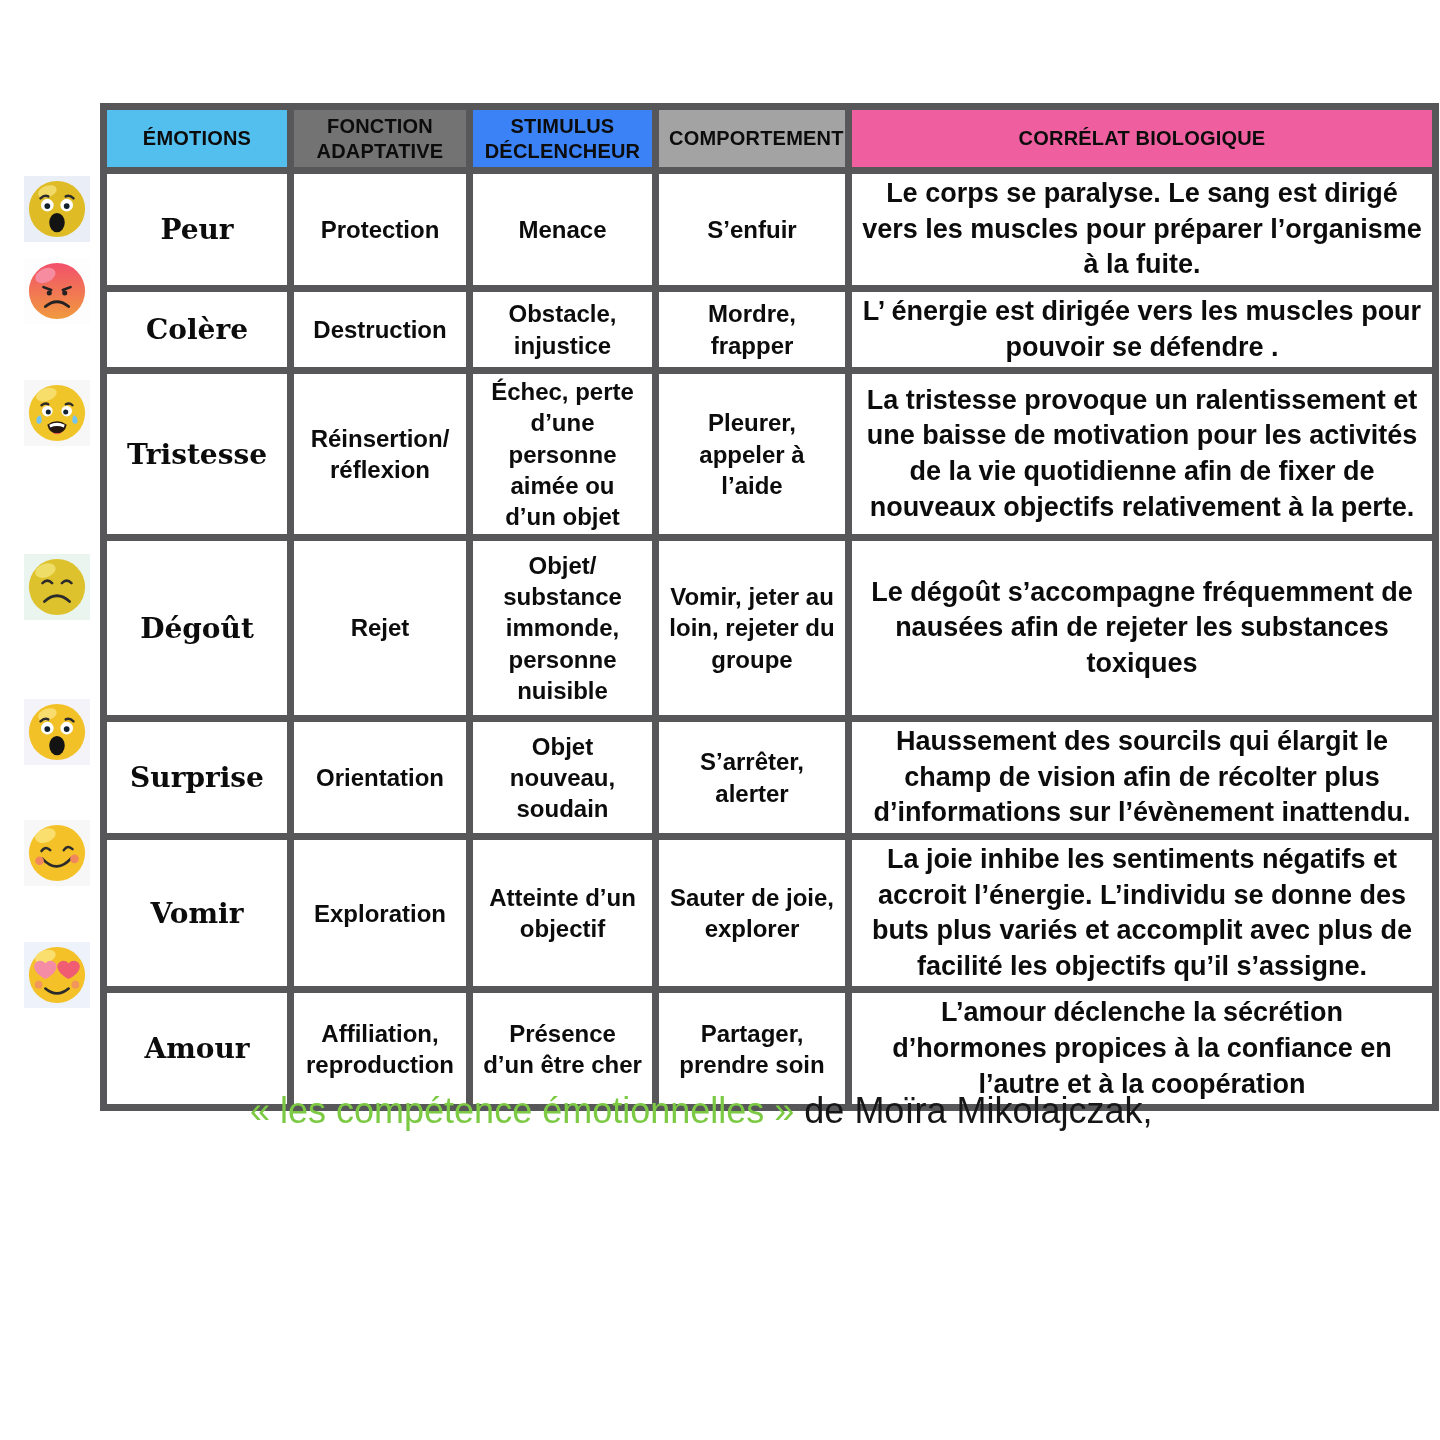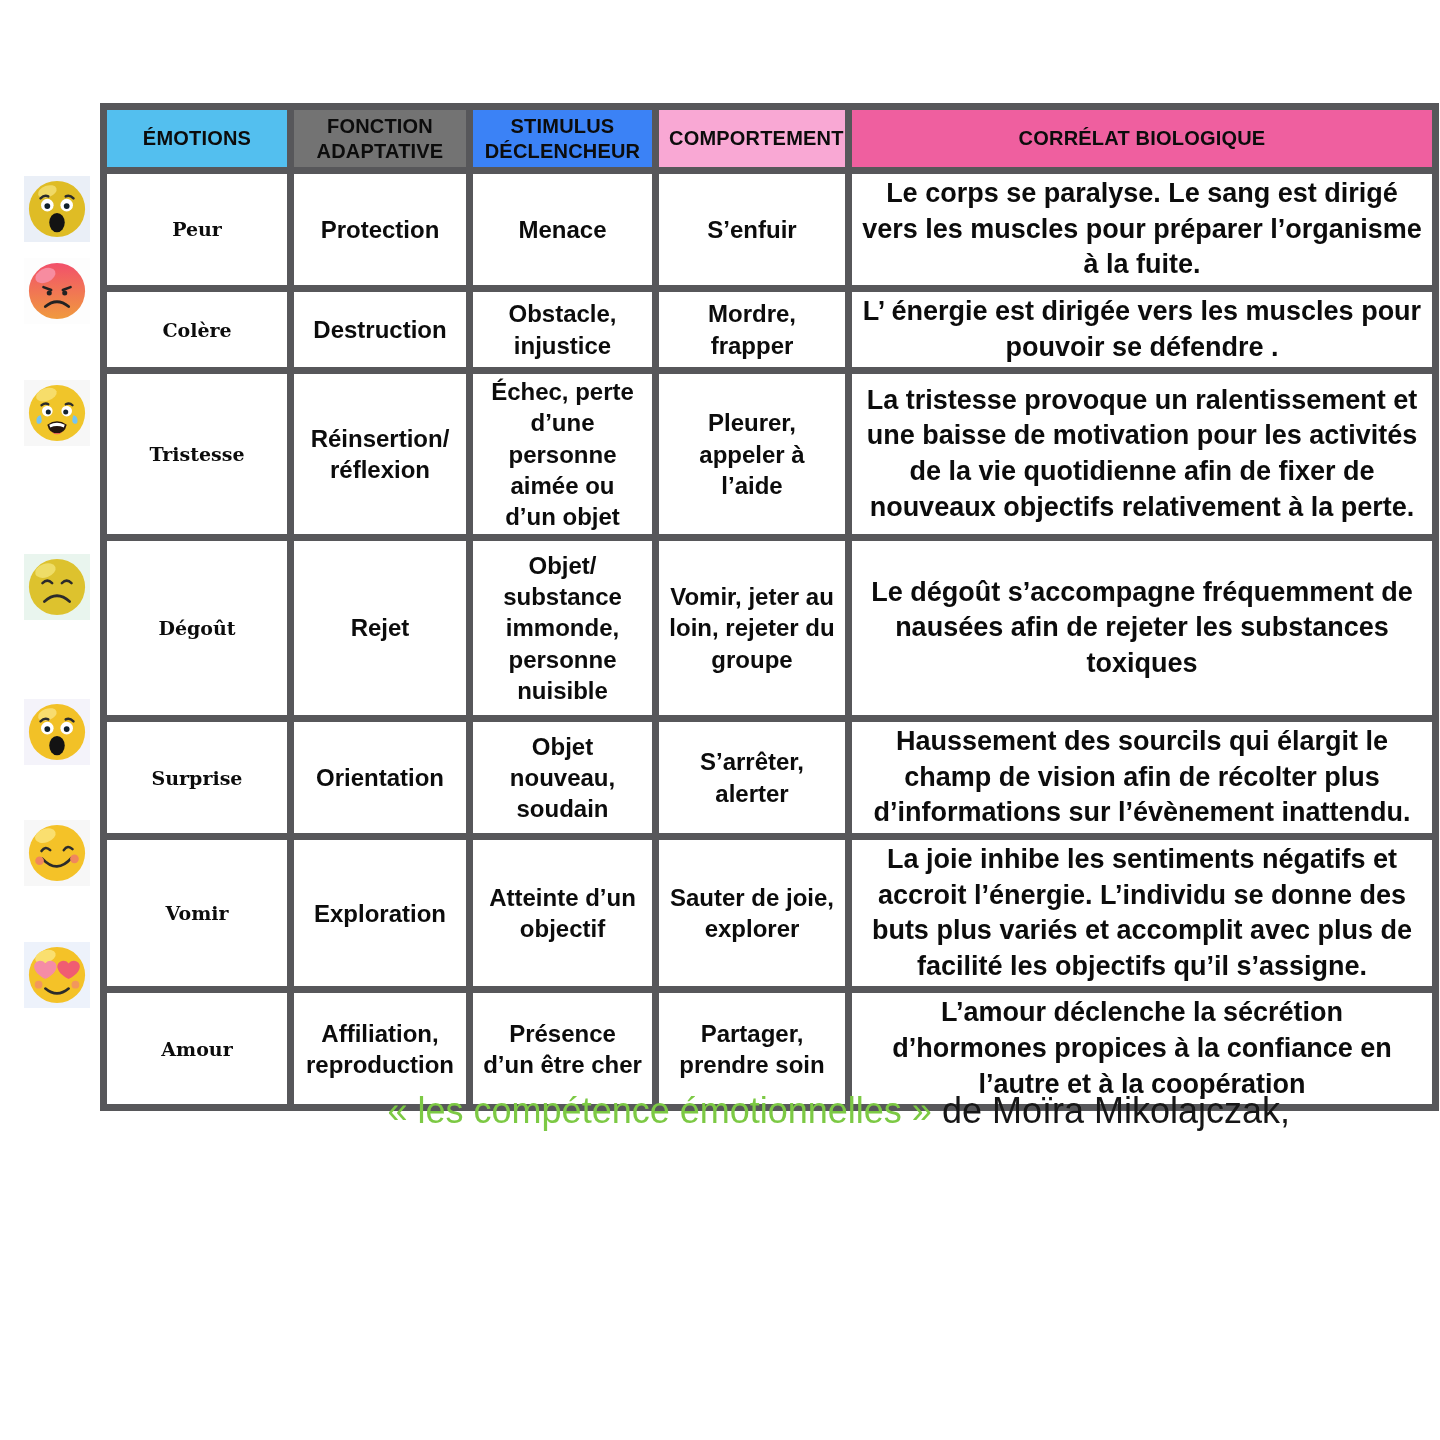--- a/index.html
+++ b/index.html
@@ -37,36 +37,35 @@
     color:#0c0c0c;
     padding:2px 10px;
     box-sizing:border-box;
   }
   table.emotions th{
     font-size:20px;font-weight:700;line-height:1.25;
     letter-spacing:.2px;
   }
   td.emotion-cell{
     font-family:"DejaVu Serif", serif;
-    font-size:19px;font-weight:700;
+    font-size:28px;font-weight:700;
   }
   td.body-cell{
     font-size:24px;font-weight:700;line-height:1.3;
     white-space:pre-line;
   }
   td.correlat-cell{
     font-size:27px;font-weight:700;line-height:1.32;
     padding:2px 14px;
   }
   
   .caption{
     position:absolute;left:250px;top:1084px;width:1040px;
     font-size:36px;line-height:1.48;color:#161616;
     font-weight:400;
-    text-align:right;
   }
 </style>
 </head>
 <body>
 
 <div class="page">
 
   <div class="emoji-rail">
       <div class="emoji-slot" style="height: 64px;"></div>
       <div class="emoji-slot" style="height: 84px;">
@@ -182,21 +181,21 @@
         <col style="width:179px">
         <col style="width:186px">
         <col style="width:193px">
         <col style="width:587px">
     </colgroup>
     <thead>
         <tr style="height: 64px;">
           <th style="background: rgb(83, 191, 239);">ÉMOTIONS</th>
           <th style="background: #737373;">FONCTION ADAPTATIVE</th>
           <th style="background: #3b82f6;">STIMULUS DÉCLENCHEUR</th>
-          <th style="background: #f9a8d4;">COMPORTEMENT</th>
+          <th style="background: #a3a3a3;">COMPORTEMENT</th>
           <th style="background: rgb(239, 95, 159);">CORRÉLAT BIOLOGIQUE</th>
         </tr>
       </thead>
     <tbody>
         <tr style="height: 84px;">
           <td class="emotion-cell">Peur</td>
           <td class="body-cell">Protection</td>
           <td class="body-cell">Menace</td>
           <td class="body-cell">S’enfuir</td>
           <td class="correlat-cell">Le corps se paralyse. Le sang est dirigé vers les muscles pour préparer l’organisme à la fuite.</td>

